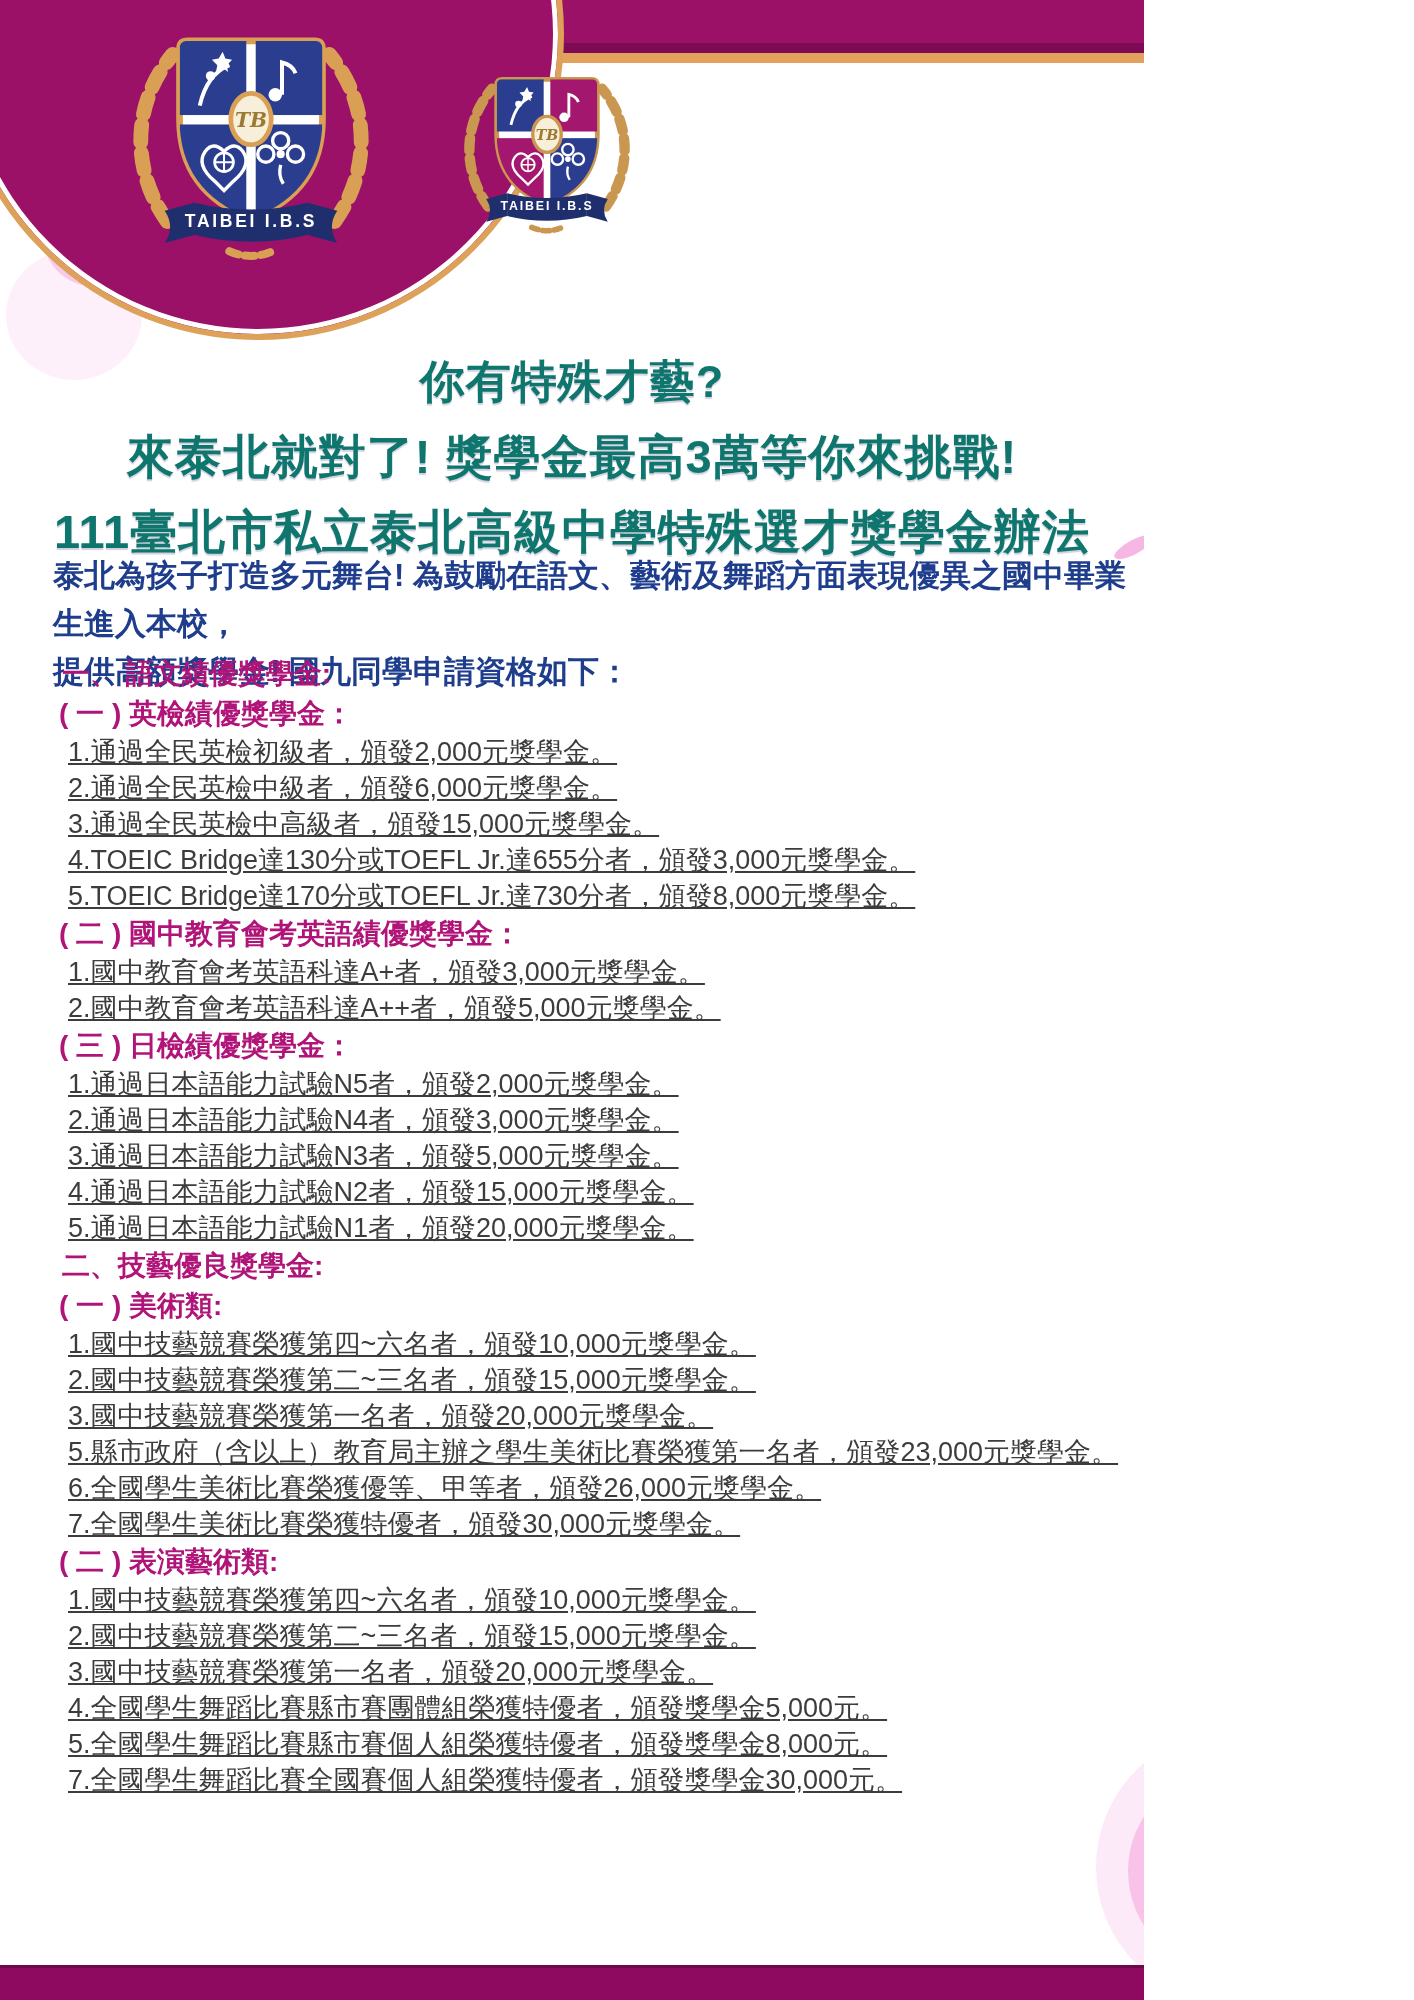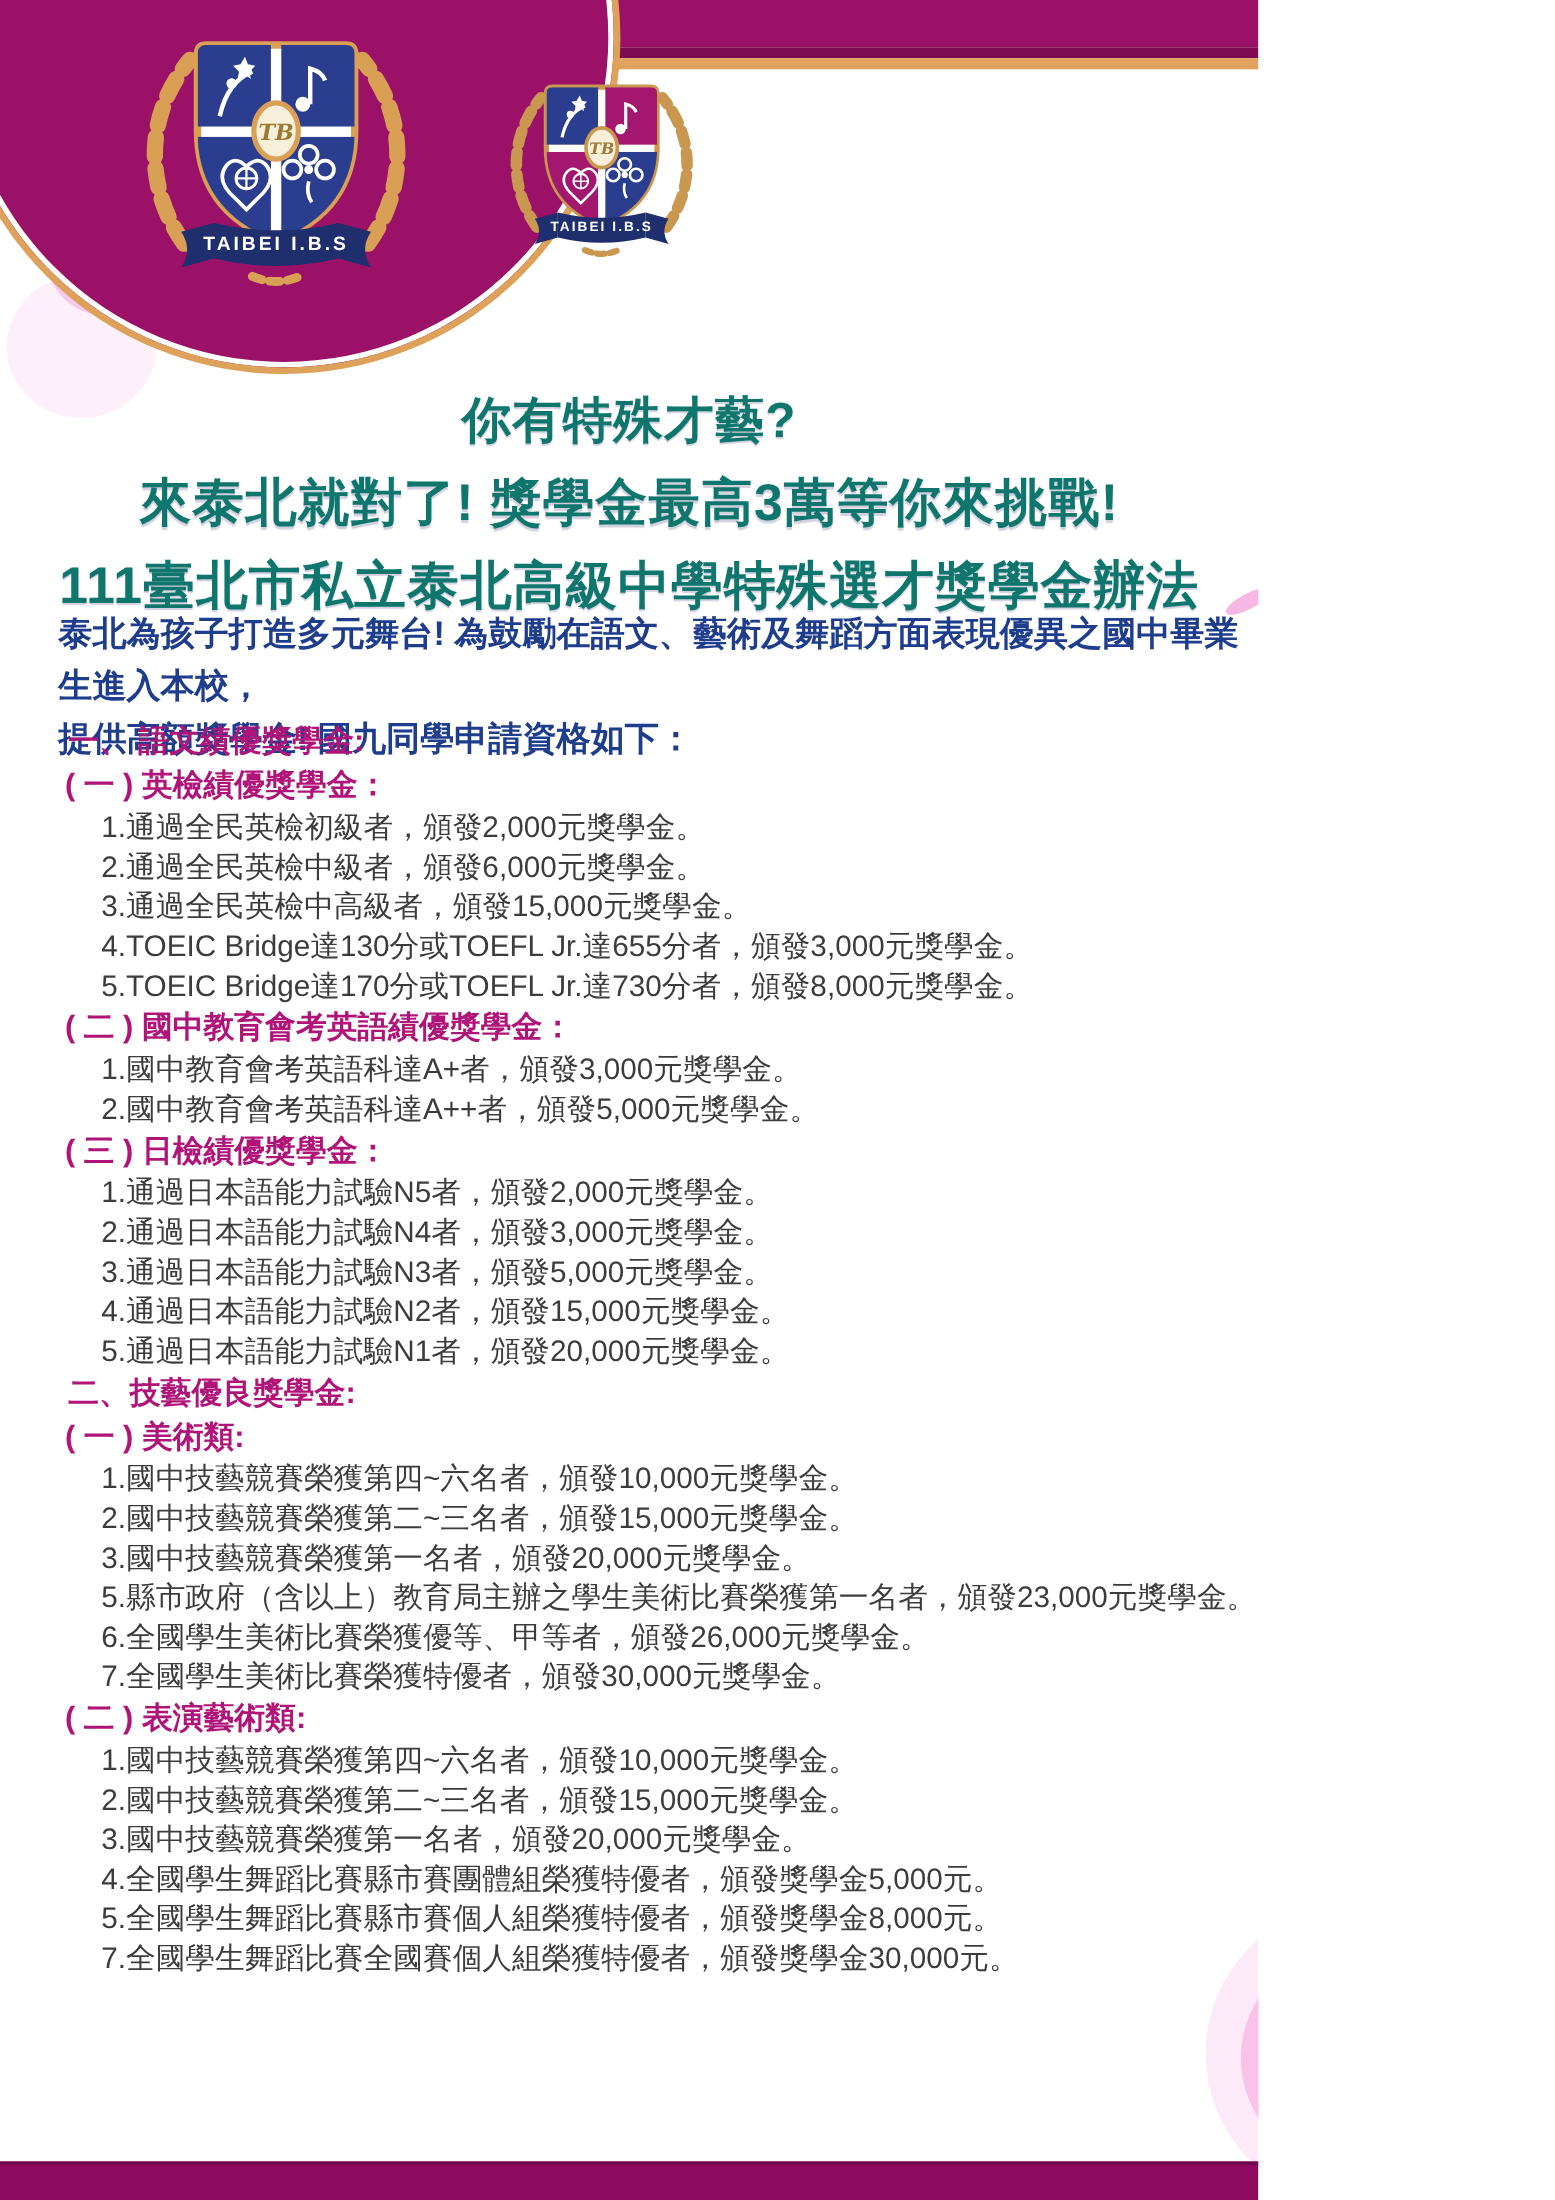--- a/index.html
+++ b/index.html
@@ -32,21 +32,21 @@
   .title-3{font-size:47px;font-weight:bold;margin-top:12px;letter-spacing:1px;text-shadow:0 2px 1px rgba(50,40,110,.22);}
 
   
   .intro{position:absolute;left:53px;top:552px;font-size:31px;font-weight:bold;color:#1E3D8C;line-height:48px;z-index:2;}
 
   
   .sections{position:absolute;left:0;top:654px;right:20px;font-size:27px;color:#3C3C3C;z-index:2;}
   .sec-heading{color:#B01478;font-weight:bold;font-size:28px;padding-left:62px;line-height:40px;}
   .sec-note{padding-left:106px;line-height:38px;}
   .sub-heading{color:#B01478;font-weight:bold;font-size:28px;padding-left:59px;line-height:40px;}
-  .item{padding-left:92px;line-height:36px;white-space:nowrap;}
+  .item{padding-left:68px;line-height:36px;white-space:nowrap;text-decoration:underline;}
 
   
   .petal{position:absolute;z-index:1;}
   .petal-a{left:32px;top:228px;width:104px;height:56px;background:#F9C9EC;border-radius:104px 104px 0 0;transform:rotate(206deg);}
   .halo-a{left:6px;top:250px;width:136px;height:130px;border-radius:50%;background:#FDF0FA;}
   .petal-s1{left:478px;top:190px;width:46px;height:15px;background:#F6B7E5;border-radius:50%;transform:rotate(-32deg);}
   .petal-s2{left:1112px;top:540px;width:44px;height:14px;background:#F6B7E5;border-radius:50%;transform:rotate(-28deg);}
   .halo-b{left:1096px;top:1730px;width:274px;height:274px;border-radius:50%;background:#FDEAF8;}
   .circle-b{left:1128px;top:1770px;width:202px;height:202px;border-radius:50%;background:#F8C2E9;}
   .petal-b{left:1258px;top:1744px;width:130px;height:108px;background:#F29FDC;border-radius:130px 130px 0 0;

